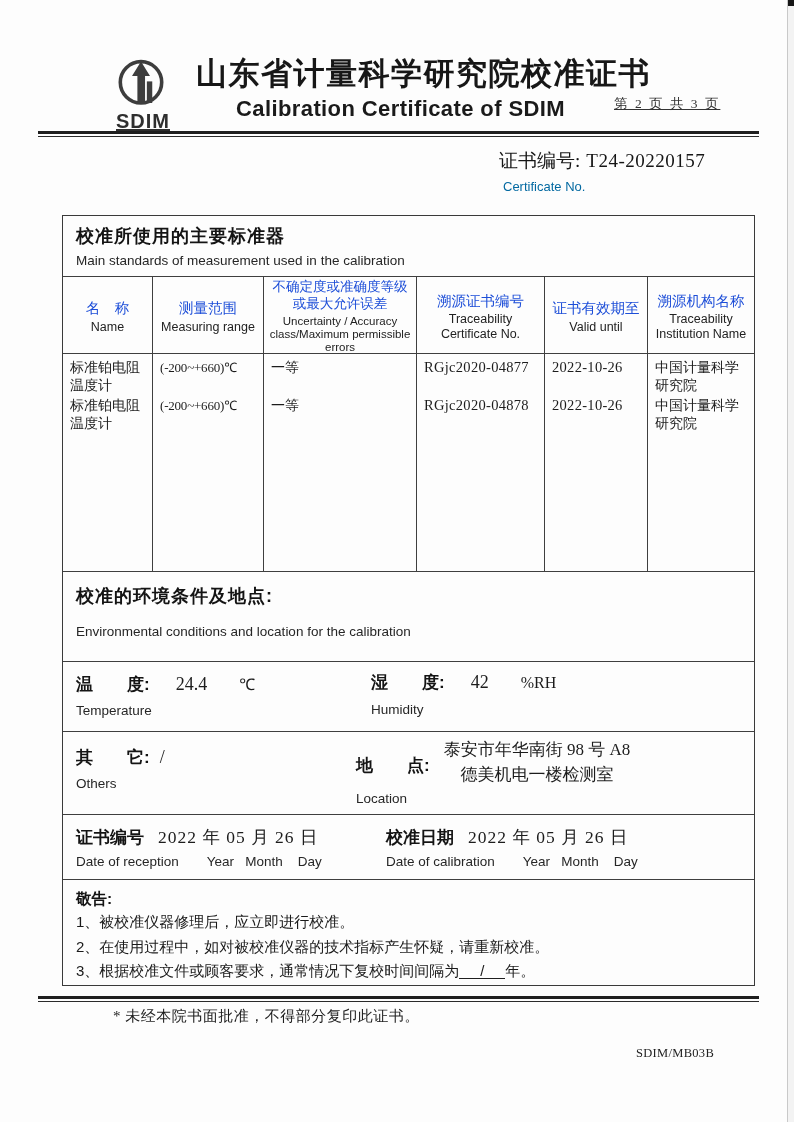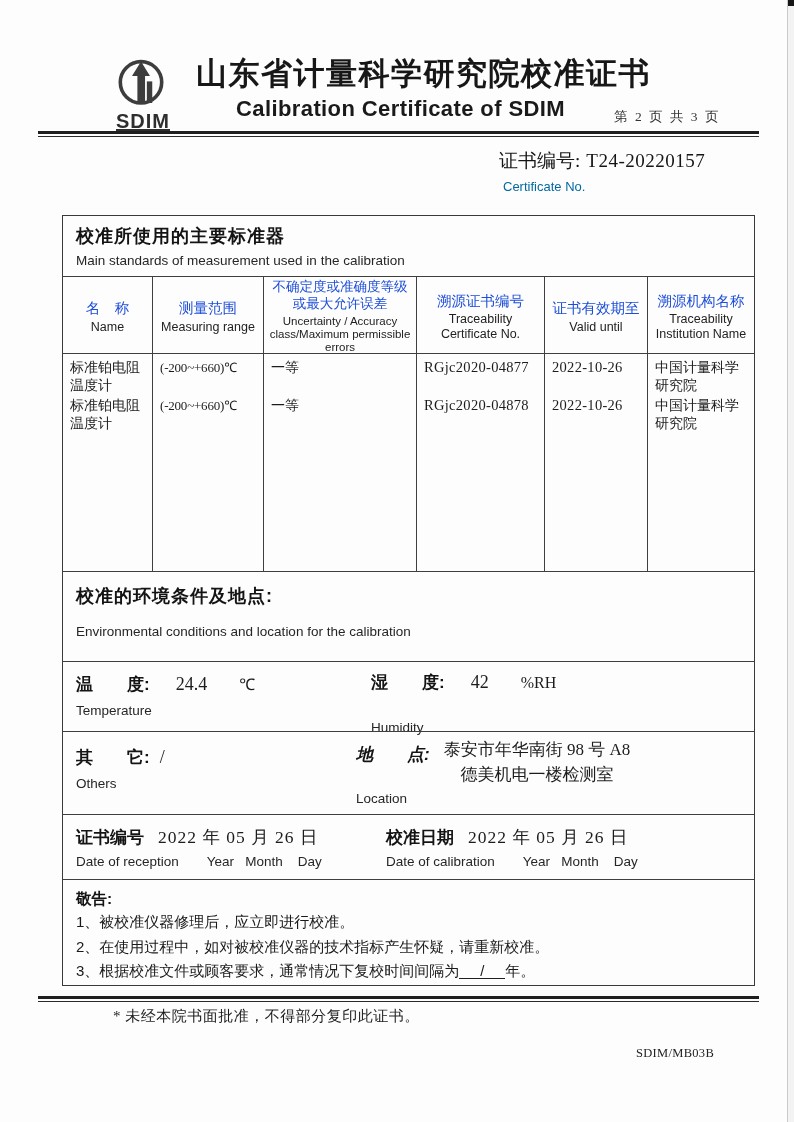--- a/index.html
+++ b/index.html
@@ -17,21 +17,21 @@
   .scan-corner { position:absolute; left:788px; top:0; width:6px; height:6px; background:#161616; }
 
   
   .logo-icon { position:absolute; left:114px; top:58px; }
   .logo-text { position:absolute; left:108px; top:110px; width:70px; text-align:center;
                font-weight:700; font-size:20px; letter-spacing:1px; color:#2e2e2e;text-decoration:underline; }
   .title-cn { position:absolute; left:196px; top:53px; font-size:31px; font-weight:700;
               letter-spacing:1.5px; color:#171717; white-space:nowrap; }
   .title-en { position:absolute; left:236px; top:96px; font-size:22px; font-weight:700;
               letter-spacing:0.4px; color:#1a1a1a; }
-  .page-info { position:absolute; left:614px; top:108px; font-size:13.5px; letter-spacing:2px; color:#333; }
+  .page-info { position:absolute; left:614px; top:95px; font-size:13.5px; letter-spacing:2px; color:#333;text-decoration:underline; }
   .rule { position:absolute; left:38px; width:721px; height:6px;
           border-top:3px solid #1f1f1f; border-bottom:1px solid #2a2a2a; }
   .rule-top { top:131px; }
   .rule-bottom { top:996px; }
   .cert-line { position:absolute; left:499px; top:148px; font-size:19px; color:#151515; }
   .cert-line .num { letter-spacing:0.5px; margin-left:6px; }
   .cert-en { position:absolute; left:503px; top:179px; font-size:13px; color:#0369a1; }
 
   
   .box { position:absolute; left:62px; top:215px; width:693px; height:771px;
@@ -197,35 +197,35 @@
           <span class="env-unit">℃</span>
         </div>
         <div class="env-en">Temperature</div>
       </div>
       <div class="half" style="left:308px; top:9px;">
         <div class="env-line">
           <span class="env-label">湿　　度:</span>
           <span class="env-value">42</span>
           <span class="env-unit">%RH</span>
         </div>
-        <div class="env-en" style="margin-top:26px;">Humidity</div>
+        <div class="env-en" style="margin-top:8px;">Humidity</div>
       </div>
     </div>
 
     <div class="hsec row-other">
       <div class="half" style="left:13px; top:14px;">
         <div class="env-line">
           <span class="env-label">其　　它:</span>
           <span class="env-value" style="margin-left:10px;">/</span>
         </div>
         <div class="env-en">Others</div>
       </div>
       <div class="half" style="left:293px; top:5px;">
         <div class="env-line" style="align-items:flex-start;">
-          <span class="env-label" style="margin-top:6px;font-style:italic;">地　　点:</span>
+          <span class="env-label" style="margin-top:17px;">地　　点:</span>
           <div class="loc-value">
             <div>泰安市年华南街 98 号 A8</div>
             <div class="loc-line2">德美机电一楼检测室</div>
           </div>
         </div>
         <div class="env-en" style="margin-top:4px;">Location</div>
       </div>
     </div>
 
     <div class="hsec row-dates">

